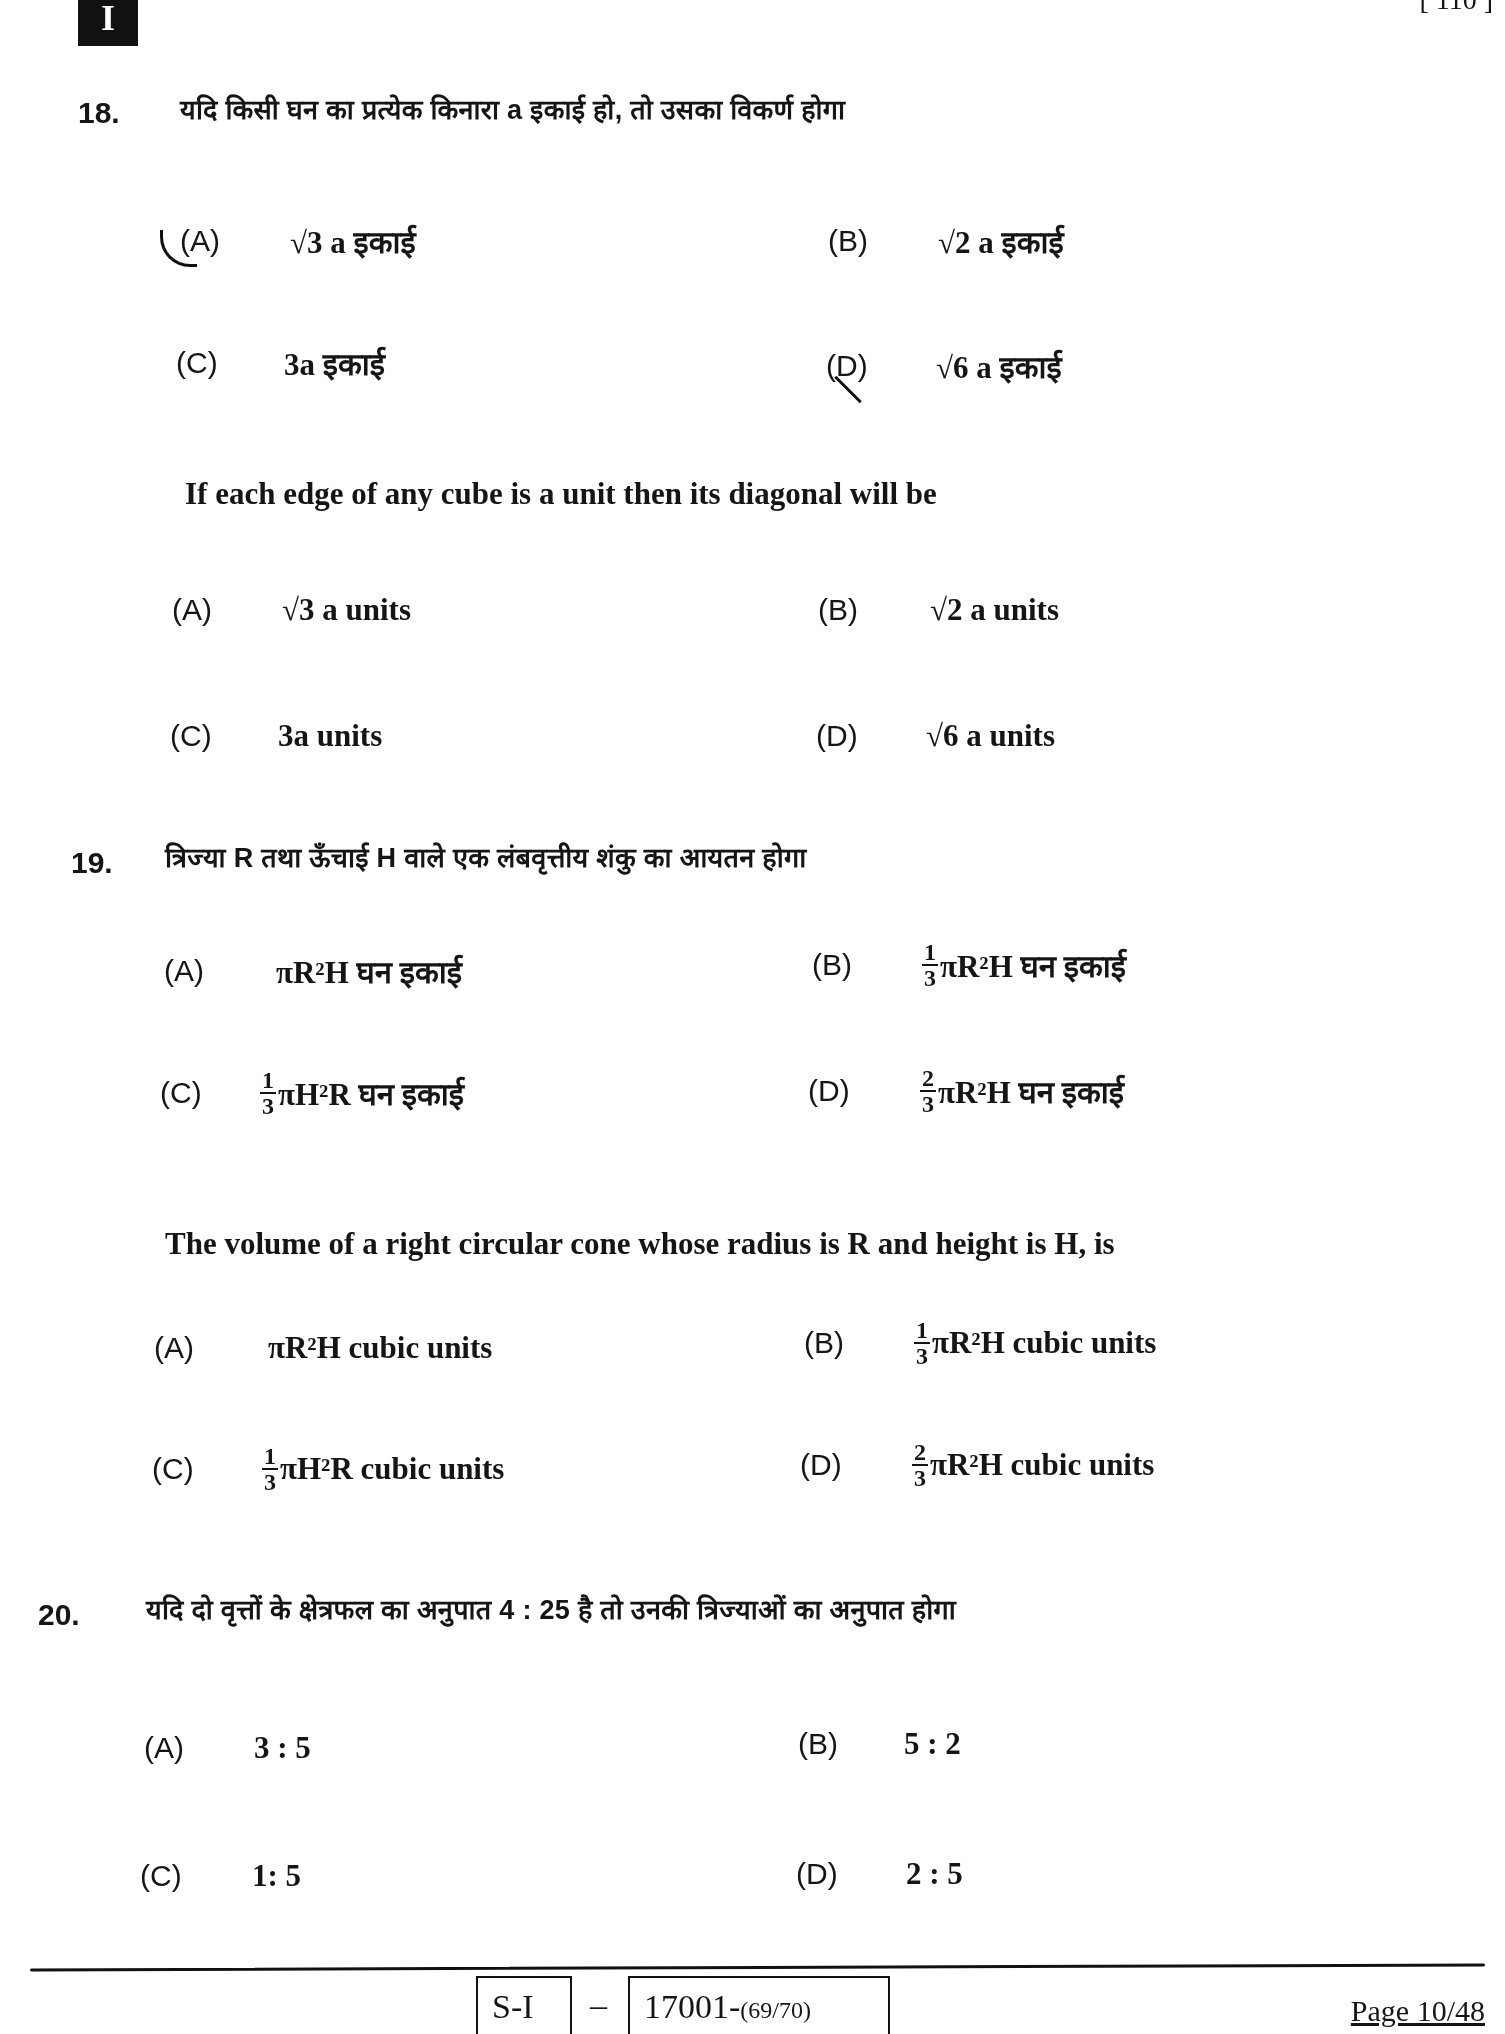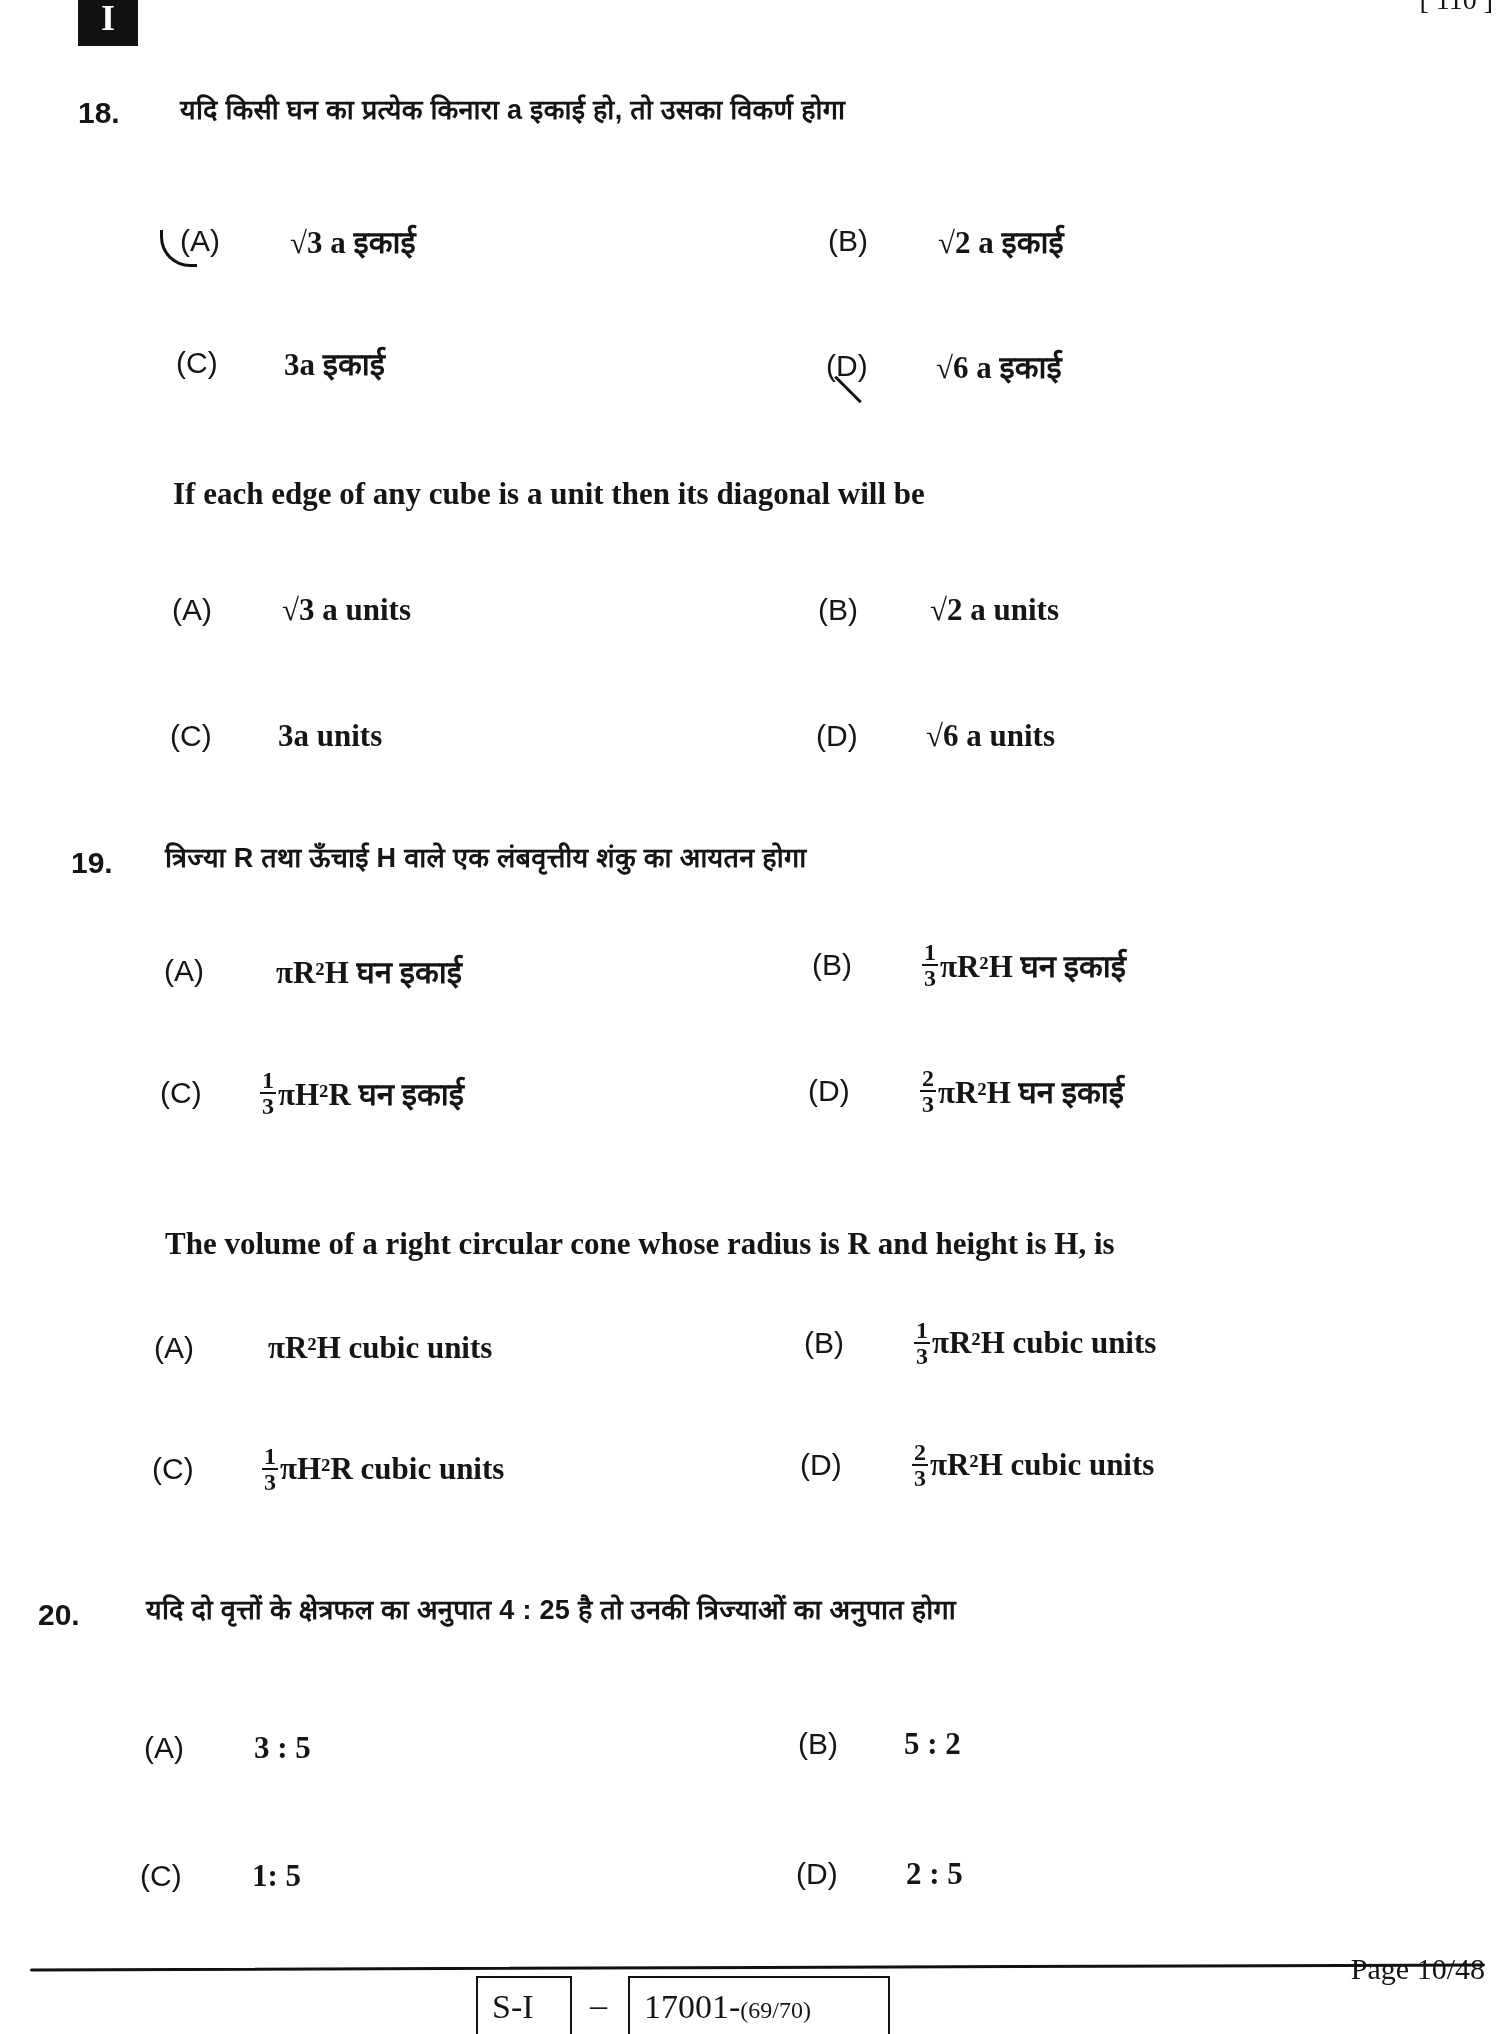--- a/index.html
+++ b/index.html
@@ -12,21 +12,21 @@
   .qnum { position: absolute; font-size: 30px; font-family: "Liberation Sans", sans-serif; font-weight: bold; }
   .en { position: absolute; font-size: 31px; font-family: "Liberation Serif", serif; font-weight: bold; }
   .opt { position: absolute; font-size: 31px; font-family: "Liberation Serif", serif; font-weight: bold; white-space: nowrap; display: flex; align-items: center; }
   .opt .lbl { font-family: "Liberation Sans", sans-serif; font-weight: normal; font-size: 30px; display: inline-block; }
   .opt .val { display: inline-block; }
   .frac { display: inline-flex; flex-direction: column; align-items: center; font-size: 24px; line-height: 24px; vertical-align: middle; margin-right: 2px; font-style: normal; }
   .frac .n { border-bottom: 2px solid #151515; padding: 0 2px; }
   .rule { position: absolute; left: 30px; top: 1966px; width: 1455px; height: 3px; background: #111; border-radius: 2px; transform: rotate(-0.2deg); }
   .footer-box { position: absolute; top: 1976px; height: 58px; border: 2px solid #111; border-bottom: none; font-family: "Liberation Serif", serif; font-size: 34px; line-height: 58px; padding: 0 14px; box-sizing: border-box; }
   .footer-dash { position: absolute; top: 1976px; left: 590px; font-size: 34px; line-height: 58px; font-family: "Liberation Serif", serif; }
-  .footer-page { position: absolute; right: 20px; top: 1952px; font-size: 30px; font-family: "Liberation Serif", serif; }
+  .footer-page { position: absolute; right: 20px; top: 1994px; font-size: 30px; font-family: "Liberation Serif", serif; text-decoration: underline; }
   .small { font-size: 24px; }
   .mark { position: absolute; border-color: #111; }
 </style>
 </head>
 <body>
 
 <div class="badge">I</div>
 <div class="page-ref">[ 110 ]</div>
 
 <div class="qnum" style="left:78px; top:96px;">18.</div>
@@ -44,21 +44,21 @@
 <div class="opt" style="left:176px; top:342px;">
   <span class="lbl" style="width:108px;">(C)</span>
   <span class="val">3a इकाई</span>
 </div>
 <div class="opt" style="left:826px; top:345px;">
   <span class="lbl" style="width:110px;">(D)</span>
   <span class="val">√6 a इकाई</span>
 </div>
 <div class="mark" style="left:830px; top:388px; width:36px; height:3px; background:#111; transform:rotate(45deg);"></div>
 
-<div class="en" style="left:173px; top:476px;">If each edge of any cube is a unit then its diagonal will be</div>
+<div class="en" style="left:185px; top:476px;">If each edge of any cube is a unit then its diagonal will be</div>
 
 <div class="opt" style="left:172px; top:592px;">
   <span class="lbl" style="width:110px;">(A)</span>
   <span class="val">√3 a  units</span>
 </div>
 <div class="opt" style="left:818px; top:592px;">
   <span class="lbl" style="width:112px;">(B)</span>
   <span class="val">√2 a  units</span>
 </div>
 <div class="opt" style="left:170px; top:718px;">

